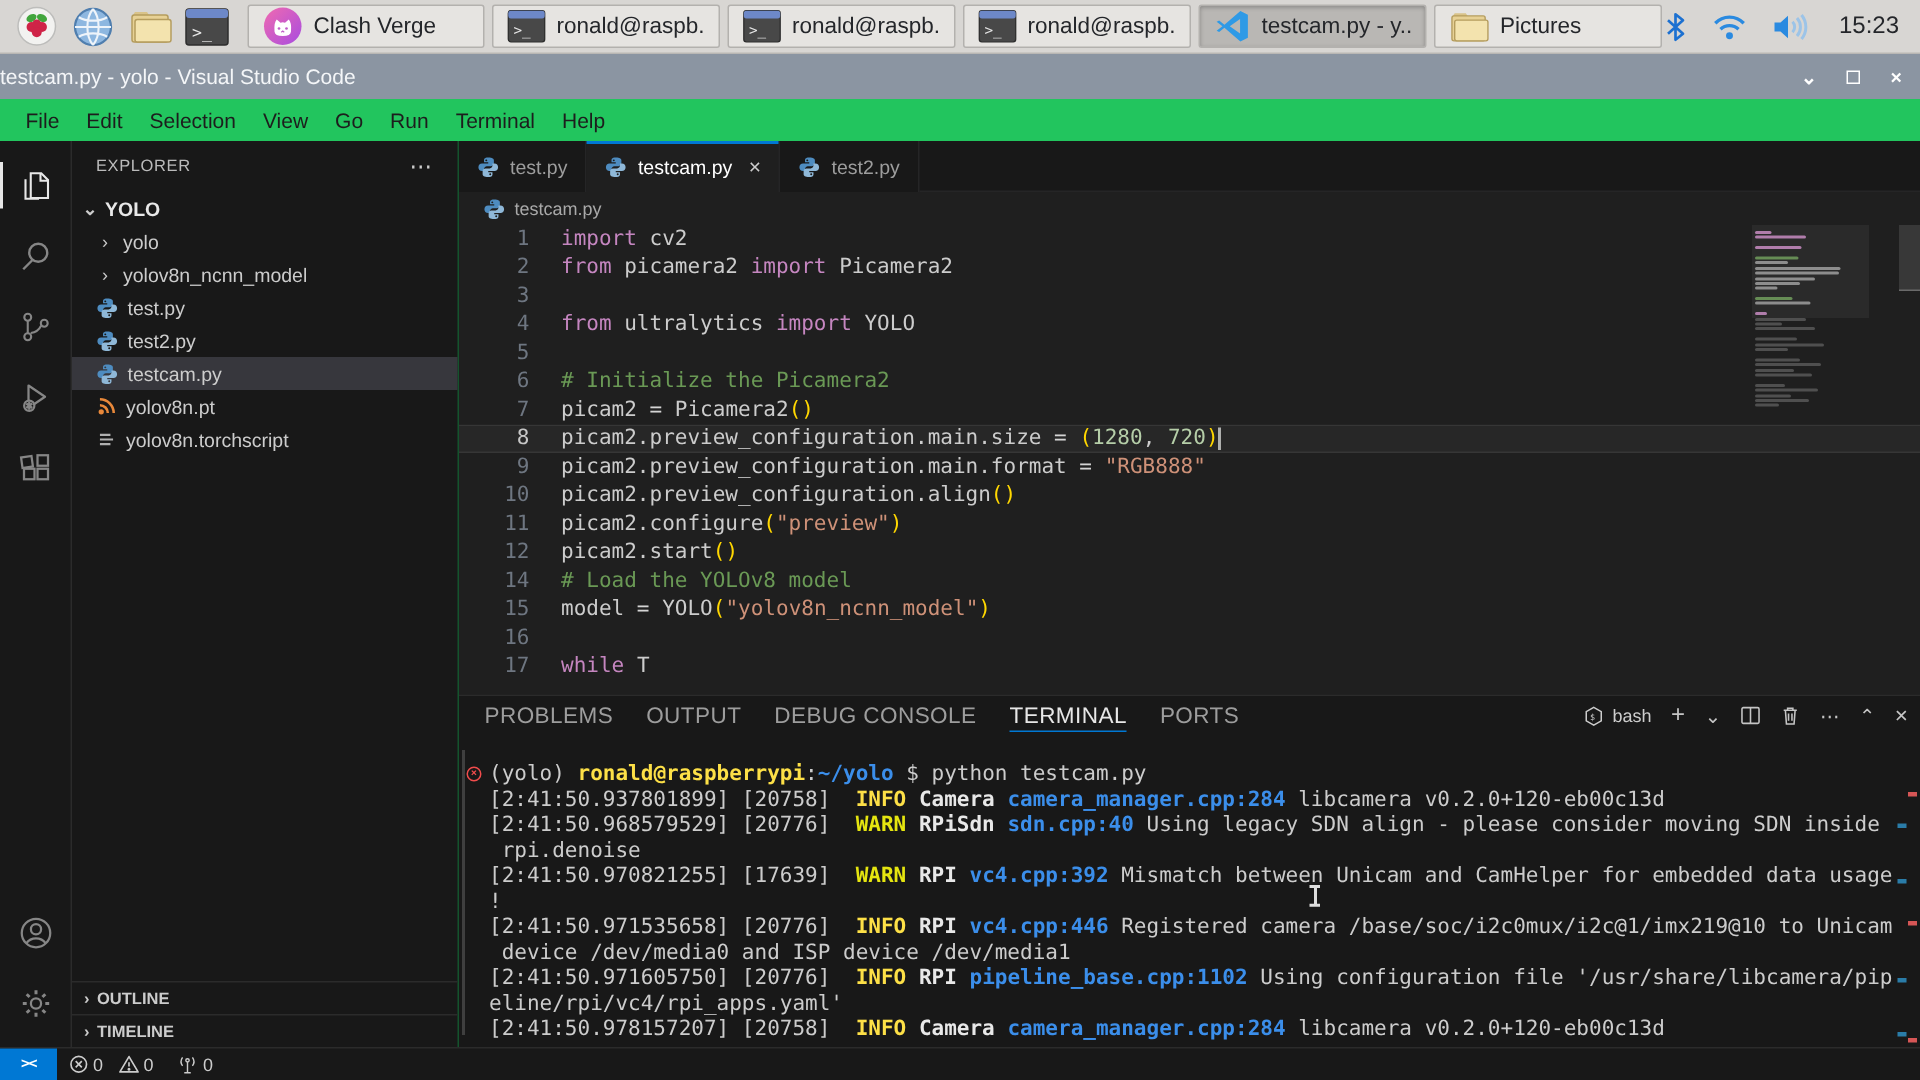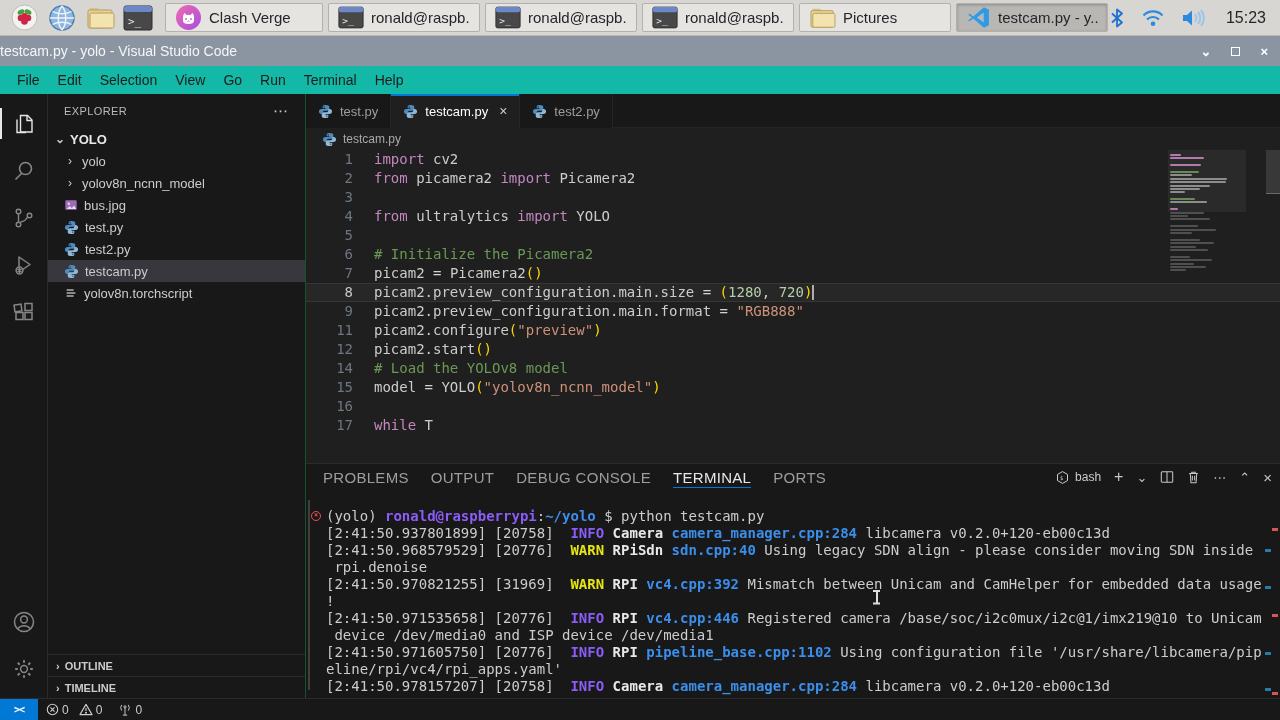--- a/index.html
+++ b/index.html
@@ -22,21 +22,21 @@
   .icn { display:inline-flex; align-items:center; justify-content:center; }
   .icn svg { display:block; }
 
   
   .titlebar { position:absolute; top:36px; left:0; width:1280px; height:30px; background:#8b95a2;
     display:flex; align-items:center; justify-content:flex-start; }
   .titlebar .title { color:#f4f6f8; font-size:14px; }
   .wincontrols { position:absolute; right:12px; top:0; height:30px; display:flex; align-items:center; gap:20px; color:#fff; }
   .wc-box { width:9px; height:9px; border:1.5px solid #fff; display:inline-block; }
   .wc-glyph { font-size:13px; font-weight:bold; line-height:1; }
-  .menubar { position:absolute; top:66px; left:0; width:1280px; height:28px; background:#14b8a6;
+  .menubar { position:absolute; top:66px; left:0; width:1280px; height:28px; background:#22c55e;
     display:flex; align-items:center; padding-left:8px; }
   .menubar .mitem { font-size:14px; color:#1d1d1d; padding:0 9px; height:24px; display:flex; align-items:center; border-radius:3px; }
 
   
   .workbench { position:absolute; top:94px; left:0; width:1280px; height:604px; display:flex; background:#181818; }
   .activitybar { width:48px; background:#181818; border-right:1px solid #2b2b2b; display:flex; flex-direction:column; align-items:center; padding-top:6px; }
   .abar-item { width:48px; height:47px; display:flex; align-items:center; justify-content:center; color:#868686; position:relative; }
   .abar-item.active { color:#e7e7e7; }
   .abar-item.active::before { content:''; position:absolute; left:0; top:8px; bottom:8px; width:2px; background:#e7e7e7; }
   .abar-bottom { margin-top:auto; display:flex; flex-direction:column; align-items:center; padding-bottom:6px; }
@@ -83,21 +83,21 @@
   .panel { height:235px; background:#181818; border-top:1px solid #2b2b2b; position:relative; }
   .panel-head { height:26px; display:flex; align-items:center; padding:0 8px 0 17px; }
   .ptab { font-size:15px; color:#9d9d9d; margin-right:22px; height:26px; display:flex; align-items:center; position:relative; letter-spacing:.3px; }
   .ptab.active { color:#e7e7e7; }
   .ptab.active::after { content:''; position:absolute; left:0; right:0; bottom:2px; height:1.5px; background:#0078d4; }
   .panel-actions { margin-left:auto; display:flex; align-items:center; gap:13px; color:#c5c5c5; font-size:13px; }
   .panel-actions .shell { display:flex; align-items:center; gap:5px; font-size:12px; color:#cccccc; }
   .term { position:absolute; top:26px; left:0; right:0; bottom:0; padding:18px 0 0 20px; overflow:hidden;
     font-family:"DejaVu Sans Mono", monospace; font-size:14px; }
   .trow { height:17px; line-height:17px; white-space:pre; color:#cccccc; position:relative; }
-  .tg { color:#8b5cf6; font-weight:bold; } .ty { color:#e5e510; font-weight:bold; }
+  .tg { color:#fde047; font-weight:bold; } .ty { color:#e5e510; font-weight:bold; }
   .tb { color:#3b8eea; font-weight:bold; } .tw { color:#e8e8e8; font-weight:bold; }
   .cmd-dec { position:absolute; left:-15px; top:3px; width:10px; height:10px; border-radius:50%;
     border:1.5px solid #f14c4c; color:#f14c4c; font-size:7px; line-height:7px; text-align:center; font-weight:bold; }
   .term-gutterline { position:absolute; left:2px; top:10px; bottom:8px; width:2px; background:#3f3f3f; }
   .scroll-dec { position:absolute; width:6px; height:3px; }
   .sd-red { background:#d65656; } .sd-blue { background:#2a7ca8; }
   .ibeam { position:absolute; width:9px; height:16px; color:#dddddd; }
   .ibeam::before { content:''; position:absolute; left:4px; top:1px; bottom:1px; width:1.5px; background:currentColor; }
   .ibeam::after { content:''; position:absolute; left:1px; right:1px; top:1px; height:1.5px; background:currentColor;
     box-shadow:0 12.5px 0 currentColor; }
@@ -196,37 +196,37 @@
       <span class="winbtn">
         <span class="icn">
           <svg width="26" height="23" viewBox="0 0 30 26">
             <rect x="1" y="1" width="28" height="24" rx="2" fill="#484848" stroke="#2d2d2d"></rect>
             <rect x="1" y="1" width="28" height="6" rx="2" fill="#6d88c8"></rect>
             <text x="5" y="20" font-size="11" fill="#e8e8e8" font-family="monospace">&gt;_</text>
           </svg>
         </span>
         <span class="lbl">ronald@raspb..</span>
       </span>
+      <span class="winbtn active">
+        <span class="icn">
+          <svg width="25" height="25" viewBox="0 0 24 24">
+            <path fill="#2f9ae6" d="M17.2 2.2 L7 11 3.6 8.3 2 9.1 5.7 12 2 14.9l1.6.8L7 13l10.2 8.8L22 19.4V4.6zM17 7.3v9.4L10.4 12z"></path>
+          </svg>
+        </span>
+        <span class="lbl">testcam.py - y..</span>
+      </span>
       <span class="winbtn">
         <span class="icn">
           <svg width="27" height="24" viewBox="0 0 29 26">
             <path d="M2 6 l2-3 h8 l2 3 h-12z" fill="#d9c389"></path>
             <rect x="2" y="5" width="24" height="18" rx="1.5" fill="#e7d195" stroke="#b59d5e"></rect>
             <rect x="4" y="8" width="24" height="15" rx="1.5" fill="#f3e3ae" stroke="#b59d5e"></rect>
           </svg>
         </span>
         <span class="lbl">Pictures</span>
-      </span>
-      <span class="winbtn active">
-        <span class="icn">
-          <svg width="25" height="25" viewBox="0 0 24 24">
-            <path fill="#2f9ae6" d="M17.2 2.2 L7 11 3.6 8.3 2 9.1 5.7 12 2 14.9l1.6.8L7 13l10.2 8.8L22 19.4V4.6zM17 7.3v9.4L10.4 12z"></path>
-          </svg>
-        </span>
-        <span class="lbl">testcam.py - y..</span>
       </span>
       <span class="tray">
         <span class="icn">
           <svg width="16" height="20" viewBox="0 0 16 20">
             <path d="M3 5.5 L13 14.5 L8 18.5 L8 1.5 L13 5.5 L3 14.5" fill="none" stroke="#1d71d1" stroke-width="1.8" stroke-linejoin="round"></path>
           </svg>
         </span>
         <span class="icn">
           <svg width="24" height="19" viewBox="0 0 24 19">
             <path d="M2.5 7.5 a13 13 0 0 1 19 0" fill="none" stroke="#2a8ae0" stroke-width="2.2"></path>
@@ -346,30 +346,20 @@
         <div class="sb-item">
           <span class="chev">›</span>
           <span>yolo</span>
         </div>
         <div class="sb-item">
           <span class="chev">›</span>
           <span>yolov8n_ncnn_model</span>
         </div>
         <div class="sb-item">
           <span class="icn">
-            <svg width="14" height="14" viewBox="0 0 16 16">
-              <rect x="1.5" y="2.5" width="13" height="11" rx="1" fill="#9b6bb3"></rect>
-              <circle cx="5.5" cy="6.5" r="1.4" fill="#e8d9f0"></circle>
-              <path d="M3 12.5 l3.5-3.5 2.5 2.5 2.5-3 2.5 4z" fill="#e8d9f0"></path>
-            </svg>
-          </span>
-          <span>bus.jpg</span>
-        </div>
-        <div class="sb-item">
-          <span class="icn">
             <svg width="15" height="15" viewBox="0 0 16 16">
               <path fill="#4e8cc0" d="M8 1C5 1 5 2.3 5 3v1.5h3v.8H3.6C2 5.3 1 6.3 1 8s1 2.7 2.6 2.7H5V9.2c0-1 .9-2 2-2h3c1 0 2-.9 2-2V3c0-1-.9-2-4-2zM6.6 2.4a.7.7 0 1 1 0 1.4.7.7 0 0 1 0-1.4z"></path>
               <path fill="#8fb8d8" d="M8 15c3 0 3-1.3 3-2v-1.5H8v-.8h4.4c1.6 0 2.6-1 2.6-2.7s-1-2.7-2.6-2.7H11v1.5c0 1-.9 2-2 2H6c-1 0-2 .9-2 2v2.2c0 1 .9 2 4 2zm1.4-1.4a.7.7 0 1 1 0-1.4.7.7 0 0 1 0 1.4z"></path>
             </svg>
           </span>
           <span>test.py</span>
         </div>
         <div class="sb-item">
           <span class="icn">
             <svg width="15" height="15" viewBox="0 0 16 16">
@@ -380,20 +370,29 @@
           <span>test2.py</span>
         </div>
         <div class="sb-item selected">
           <span class="icn">
             <svg width="15" height="15" viewBox="0 0 16 16">
               <path fill="#4e8cc0" d="M8 1C5 1 5 2.3 5 3v1.5h3v.8H3.6C2 5.3 1 6.3 1 8s1 2.7 2.6 2.7H5V9.2c0-1 .9-2 2-2h3c1 0 2-.9 2-2V3c0-1-.9-2-4-2zM6.6 2.4a.7.7 0 1 1 0 1.4.7.7 0 0 1 0-1.4z"></path>
               <path fill="#8fb8d8" d="M8 15c3 0 3-1.3 3-2v-1.5H8v-.8h4.4c1.6 0 2.6-1 2.6-2.7s-1-2.7-2.6-2.7H11v1.5c0 1-.9 2-2 2H6c-1 0-2 .9-2 2v2.2c0 1 .9 2 4 2zm1.4-1.4a.7.7 0 1 1 0-1.4.7.7 0 0 1 0 1.4z"></path>
             </svg>
           </span>
           <span>testcam.py</span>
+        </div>
+        <div class="sb-item">
+          <span class="icn">
+            <svg width="14" height="14" viewBox="0 0 16 16">
+              <circle cx="4" cy="12" r="2" fill="#e8883a"></circle>
+              <path d="M3 7 a6 6 0 0 1 6 6 M3 2.5 a10.5 10.5 0 0 1 10.5 10.5" fill="none" stroke="#e8883a" stroke-width="2"></path>
+            </svg>
+          </span>
+          <span>yolov8n.pt</span>
         </div>
         <div class="sb-item">
           <span class="icn">
             <svg width="14" height="14" viewBox="0 0 16 16">
               <g stroke="#b0b0b0" stroke-width="1.6">
                 <path d="M3 4.5h8 M3 8h10 M3 11.5h8"></path>
               </g>
             </svg>
           </span>
           <span>yolov8n.torchscript</span>
@@ -453,20 +452,21 @@
           <div class="code">
             <div class="line"><span class="ln">1</span><span class="tok-kw">import</span><span class=""> cv2</span></div>
             <div class="line"><span class="ln">2</span><span class="tok-kw">from</span><span class=""> picamera2 </span><span class="tok-kw">import</span><span class=""> Picamera2</span></div>
             <div class="line"><span class="ln">3</span></div>
             <div class="line"><span class="ln">4</span><span class="tok-kw">from</span><span class=""> ultralytics </span><span class="tok-kw">import</span><span class=""> YOLO</span></div>
             <div class="line"><span class="ln">5</span></div>
             <div class="line"><span class="ln">6</span><span class="tok-com"># Initialize the Picamera2</span></div>
             <div class="line"><span class="ln">7</span><span class="">picam2 </span><span class="tok-op">=</span><span class=""> Picamera2</span><span class="tok-par">()</span></div>
             <div class="line current"><span class="ln">8</span><span class="">picam2.preview_configuration.main.size </span><span class="tok-op">=</span><span class=""> </span><span class="tok-par">(</span><span class="tok-num">1280</span><span class="">, </span><span class="tok-num">720</span><span class="tok-par">)</span></div>
             <div class="line"><span class="ln">9</span><span class="">picam2.preview_configuration.main.format </span><span class="tok-op">=</span><span class=""> </span><span class="tok-str">"RGB888"</span></div>
+            <div class="line"><span class="ln">10</span><span class="">picam2.preview_configuration.align</span><span class="tok-par">()</span></div>
             <div class="line"><span class="ln">11</span><span class="">picam2.configure</span><span class="tok-par">(</span><span class="tok-str">"preview"</span><span class="tok-par">)</span></div>
             <div class="line"><span class="ln">12</span><span class="">picam2.start</span><span class="tok-par">()</span></div>
             <div class="line"><span class="ln">14</span><span class="tok-com"># Load the YOLOv8 model</span></div>
             <div class="line"><span class="ln">15</span><span class="">model </span><span class="tok-op">=</span><span class=""> YOLO</span><span class="tok-par">(</span><span class="tok-str">"yolov8n_ncnn_model"</span><span class="tok-par">)</span></div>
             <div class="line"><span class="ln">16</span></div>
             <div class="line"><span class="ln">17</span><span class="tok-kw">while</span><span class=""> T</span></div>
           </div>
           <div class="minimap">
             <div class="mm-row" style="width:11px;background:#c586c0"></div>
             <div class="mm-row" style="width:34.1px;background:#c586c0"></div>
@@ -540,21 +540,21 @@
               <span>⋯</span>
               <span>⌃</span>
               <span style="font-size:15px">×</span>
             </span>
           </div>
           <div class="term">
             <div class="trow"><span class="cmd-dec">×</span><span class="">(yolo) </span><span class="tg">ronald@raspberrypi</span><span class="">:</span><span class="tb">~/yolo</span><span class=""> $ python testcam.py</span></div>
             <div class="trow"><span class="">[2:41:50.937801899] [20758]  </span><span class="tg">INFO</span><span class=""> </span><span class="tw">Camera</span><span class=""> </span><span class="tb">camera_manager.cpp:284</span><span class=""> libcamera v0.2.0+120-eb00c13d</span></div>
             <div class="trow"><span class="">[2:41:50.968579529] [20776]  </span><span class="ty">WARN</span><span class=""> </span><span class="tw">RPiSdn</span><span class=""> </span><span class="tb">sdn.cpp:40</span><span class=""> Using legacy SDN align - please consider moving SDN inside</span></div>
             <div class="trow"><span class=""> rpi.denoise</span></div>
-            <div class="trow"><span class="">[2:41:50.970821255] [31969]  </span><span class="ty">WARN</span><span class=""> </span><span class="tw">RPI</span><span class=""> </span><span class="tb">vc4.cpp:392</span><span class=""> Mismatch between Unicam and CamHelper for embedded data usage</span></div>
+            <div class="trow"><span class="">[2:41:50.970821255] [17639]  </span><span class="ty">WARN</span><span class=""> </span><span class="tw">RPI</span><span class=""> </span><span class="tb">vc4.cpp:392</span><span class=""> Mismatch between Unicam and CamHelper for embedded data usage</span></div>
             <div class="trow"><span class="">!</span></div>
             <div class="trow"><span class="">[2:41:50.971535658] [20776]  </span><span class="tg">INFO</span><span class=""> </span><span class="tw">RPI</span><span class=""> </span><span class="tb">vc4.cpp:446</span><span class=""> Registered camera /base/soc/i2c0mux/i2c@1/imx219@10 to Unicam</span></div>
             <div class="trow"><span class=""> device /dev/media0 and ISP device /dev/media1</span></div>
             <div class="trow"><span class="">[2:41:50.971605750] [20776]  </span><span class="tg">INFO</span><span class=""> </span><span class="tw">RPI</span><span class=""> </span><span class="tb">pipeline_base.cpp:1102</span><span class=""> Using configuration file '/usr/share/libcamera/pip</span></div>
             <div class="trow"><span class="">eline/rpi/vc4/rpi_apps.yaml'</span></div>
             <div class="trow"><span class="">[2:41:50.978157207] [20758]  </span><span class="tg">INFO</span><span class=""> </span><span class="tw">Camera</span><span class=""> </span><span class="tb">camera_manager.cpp:284</span><span class=""> libcamera v0.2.0+120-eb00c13d</span></div>
             <span class="term-gutterline"></span>
           </div>
           <span class="scroll-dec sd-red" style="top:64px;right:2px"></span>
           <span class="scroll-dec sd-blue" style="top:85px;right:9px"></span>

